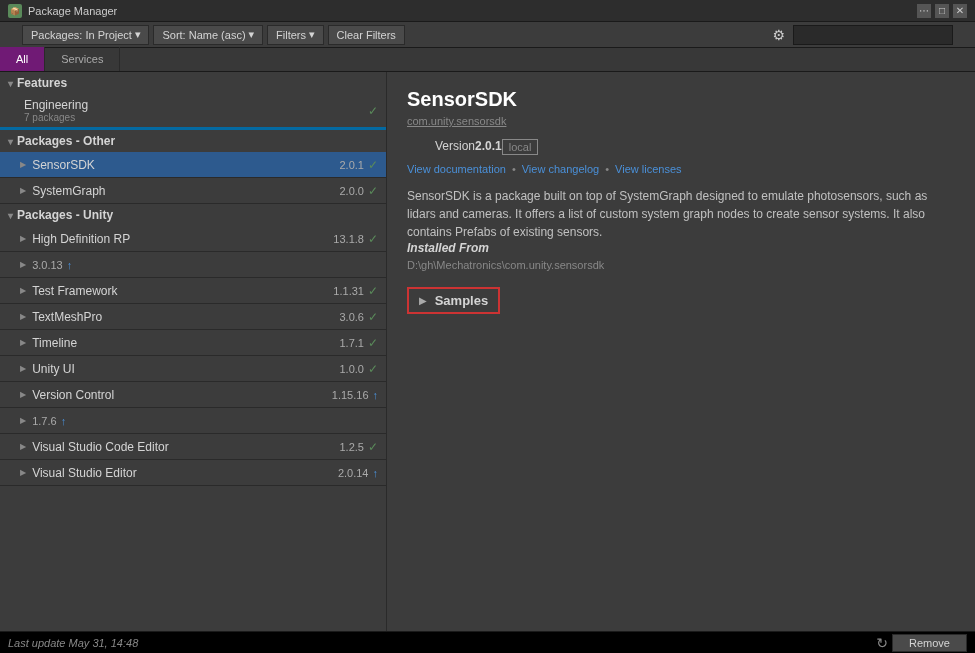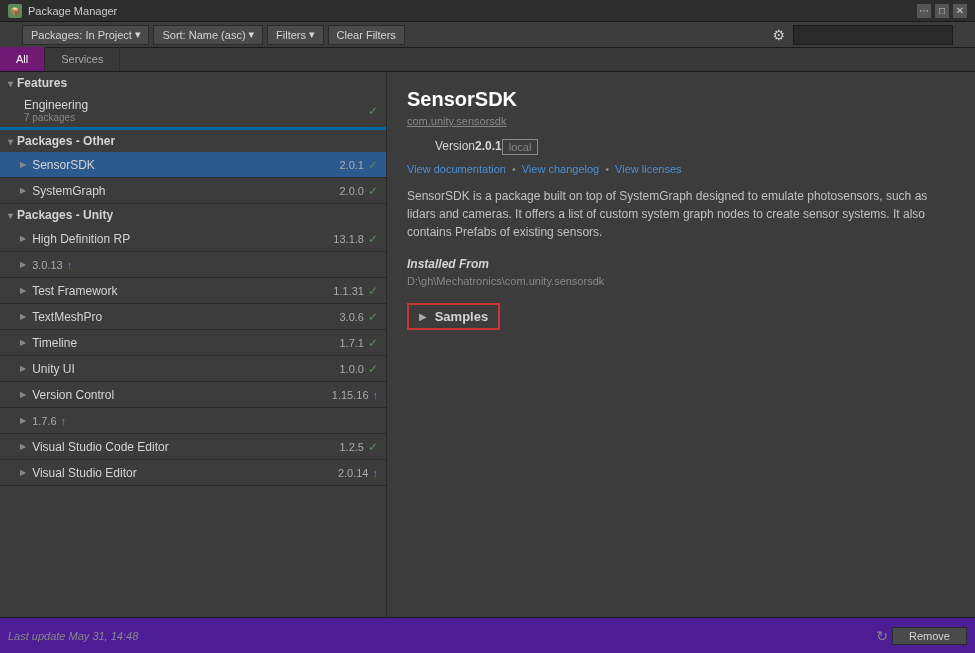--- a/index.html
+++ b/index.html
@@ -229,21 +229,20 @@
       color: #4a90d9;
       font-size: 11px;
       cursor: pointer;
       text-decoration: none;
     }
     .link-sep { color: #888; margin: 0 6px; font-size: 11px; }
     .detail-desc {
       font-size: 12px;
       color: #c0c0c0;
       line-height: 1.5;
-      margin-bottom: 16px;
     }
     .installed-from-header {
       font-size: 12px;
       font-weight: bold;
       color: #d4d4d4;
       margin-bottom: 4px;
       font-style: italic;
     }
     .installed-from-path {
       font-size: 11px;
@@ -268,22 +267,22 @@
     .samples-label {
       font-size: 13px;
       font-weight: bold;
       color: #d4d4d4;
     }
 
     
     .status-bar {
       display: flex;
       align-items: center;
-      background: #4c1d95;
-      height: 36px;
+      background: #000000;
+      height: 22px;
       padding: 0 8px;
       border-top: 1px solid #1a1a1a;
       position: absolute;
       bottom: 0;
       width: 975px;
     }
     .status-text {
       font-size: 11px;
       color: #888;
       font-style: italic;

